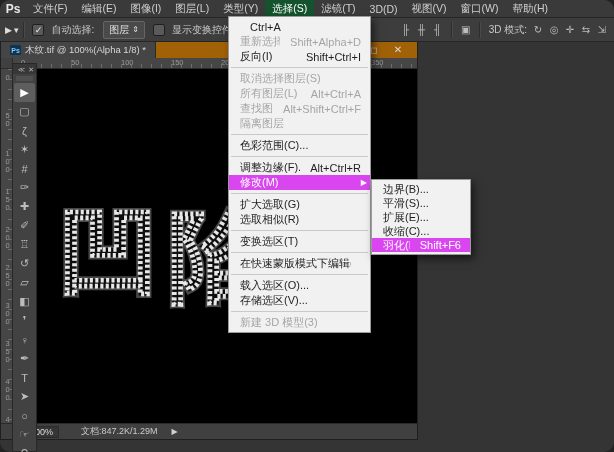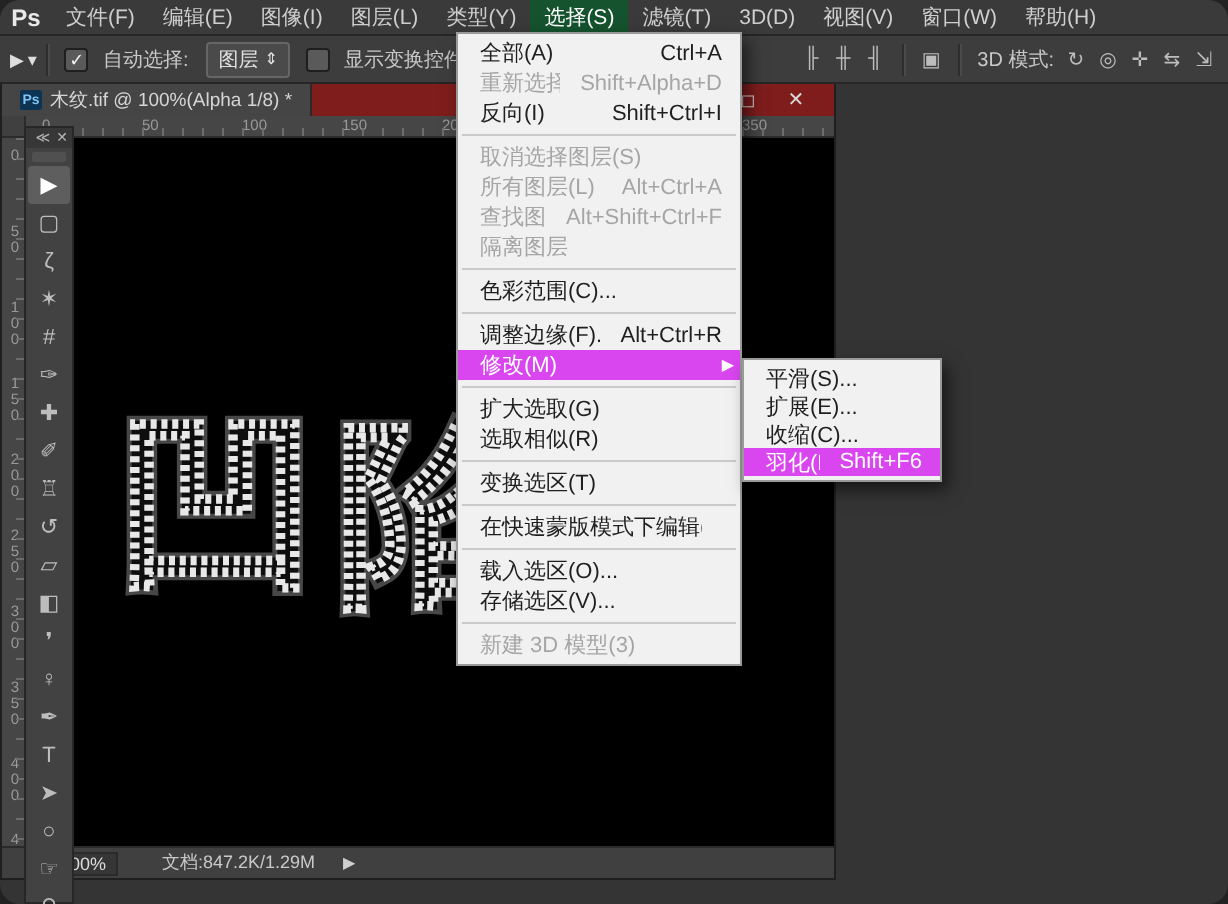--- a/index.html
+++ b/index.html
@@ -21,21 +21,21 @@
             display:inline-flex;align-items:center;justify-content:center;font-size:9px;color:#f2f2f2;margin:0 4px 0 2px;}
   .checkbox.empty{color:transparent;}
   .ob-dropdown{display:flex;align-items:center;gap:3px;background:#4a4a4a;border:1px solid #666;
                border-radius:2px;padding:1px 5px;margin:0 6px;color:#e2e2e2;}
   .ob-icon{display:inline-flex;align-items:center;justify-content:center;width:14px;height:14px;
            color:#bdbdbd;font-size:10px;margin:0 1px;}
   .ob-label{margin:0 3px;white-space:nowrap;}
   
   .doc-window{position:absolute;left:0;top:41px;width:418px;height:399px;background:#3e3e3e;
               border:1px solid #1f1f1f;box-sizing:border-box;z-index:1;}
-  .tabbar{position:absolute;left:0;top:0;right:0;height:16px;background:#7f1d1d;border-bottom:1px solid #8b5cf6;}
+  .tabbar{position:absolute;left:0;top:0;right:0;height:16px;background:#a16207;border-bottom:1px solid #8b5cf6;}
   .doc-tab{position:absolute;left:0;top:0;height:16px;display:flex;align-items:center;gap:4px;padding:0 9px;
            background:#454545;border-right:1px solid #2a2a2a;color:#d6d6d6;font-size:9.5px;white-space:nowrap;}
   .ps-badge{width:11px;height:10px;background:#0d3452;color:#7fc4f4;font-size:7px;font-weight:bold;
             display:inline-flex;align-items:center;justify-content:center;border-radius:1px;}
   .win-btn{position:absolute;top:1px;width:18px;height:13px;display:flex;align-items:center;justify-content:center;
            color:#d8d8d8;font-size:9px;}
   .win-btn.max{right:34px;}
   .win-btn.close{right:10px;font-size:10px;}
   .ruler-h{position:absolute;left:12px;right:0;top:16px;height:11px;background:#464646;border-bottom:1px solid #2b2b2b;
            overflow:hidden;white-space:nowrap;padding-left:8px;box-sizing:border-box;}
@@ -315,21 +315,20 @@
         <div class="tool">
           <span>⚲</span>
         </div>
 
     </div>
   </div>
 
   <div class="dropdown menu-select">
 
       <div class="menu-item">
-        <span class="mi-label">全部(A)</span>
         <span class="mi-shortcut">Ctrl+A</span>
 
       </div>
 
 
       <div class="menu-item disabled">
         <span class="mi-label">重新选择(E)</span>
         <span class="mi-shortcut">Shift+Alpha+D</span>
 
       </div>
@@ -469,20 +468,24 @@
       <div class="menu-item disabled">
         <span class="mi-label">新建 3D 模型(3)</span>
         <span class="mi-shortcut"></span>
 
       </div>
 
   </div>
 
   <div class="dropdown submenu-modify">
 
+      <div class="menu-item">
+        <span class="mi-label">边界(B)...</span>
+        <span class="mi-shortcut"></span>
+      </div>
 
       <div class="menu-item">
         <span class="mi-label">平滑(S)...</span>
         <span class="mi-shortcut"></span>
       </div>
 
       <div class="menu-item">
         <span class="mi-label">扩展(E)...</span>
         <span class="mi-shortcut"></span>
       </div>

